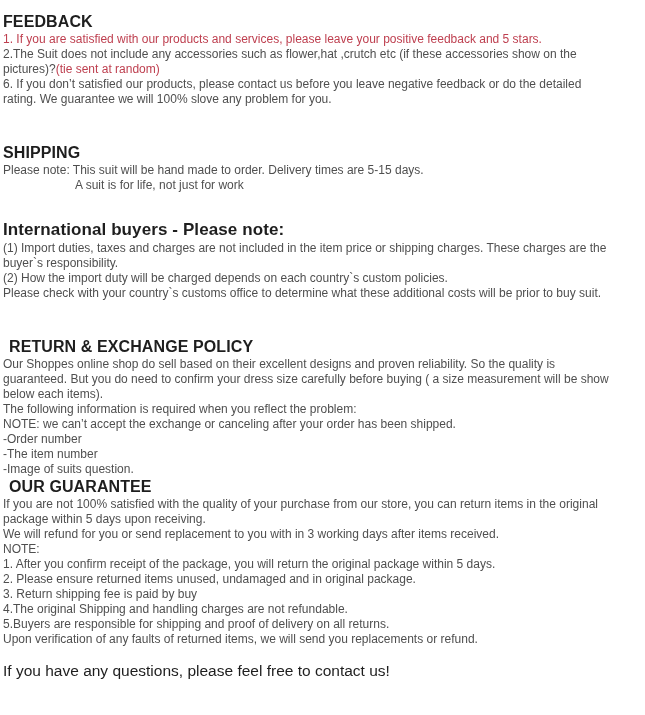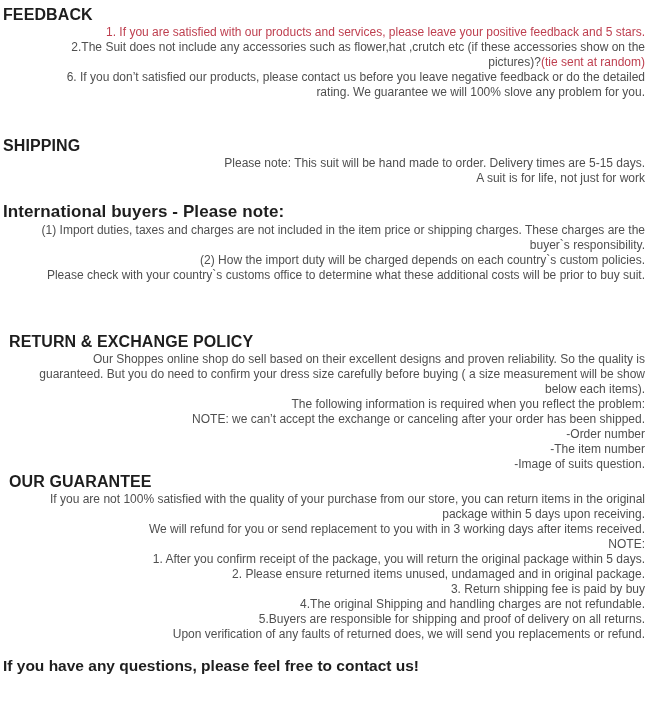--- a/index.html
+++ b/index.html
@@ -7,49 +7,49 @@
     --heading:#1e1e1e;
     --body:#4f4f4f;
   }
   html,body{margin:0;padding:0;background:#ffffff;}
   body{
     width:645px;height:715px;overflow:hidden;
     font-family:"Liberation Sans","DejaVu Sans",sans-serif;
     color:var(--body);
     -webkit-font-smoothing:antialiased;
   }
-  .page{padding:5px 0 0 3px;}
+  .page{padding:12px 0 0 3px;}
   section{margin:0;}
   .section-title{
     margin:0;
     font-size:16px;
     line-height:19px;
     font-weight:700;
     color:var(--heading);
     letter-spacing:0.1px;
   }
   .section-title.mixed-case{font-size:17px;line-height:21px;}
   .section-title.indented{padding-left:6px;}
   .sec-shipping{margin-top:36px;}
-  .sec-intl{margin-top:15px;}
-  .sec-return{margin-top:49px;}
+  .sec-intl{margin-top:26px;}
+  .sec-return{margin-top:36px;}
   .sec-guarantee{}
-  .lines{margin-top:1px;text-align:right;}
+  .lines{margin-top:1px;}
   .line{
     font-size:12px;
     line-height:15px;
     white-space:nowrap;
   }
   .line.indent-deep{padding-left:72px;}
   .red{color:var(--red);}
   .closing{
     margin:14px 0 16px 0;
     font-size:15.5px;
     line-height:19px;
-    font-weight:700;
+    font-weight:400;
     color:var(--heading);
   }
 </style>
 </head>
 <body>
 
 <div class="page">
 
   <section class="sec-feedback">
     <h2 class="section-title">FEEDBACK</h2>
@@ -99,19 +99,19 @@
     <div class="lines">
         <div class="line"><span class="body-text">If you are not 100% satisfied with the quality of your purchase from our store, you can return items in the original</span></div>
         <div class="line"><span class="body-text">package within 5 days upon receiving.</span></div>
         <div class="line"><span class="body-text">We will refund for you or send replacement to you with in 3 working days after items received.</span></div>
         <div class="line"><span class="body-text">NOTE:</span></div>
         <div class="line"><span class="body-text">1. After you confirm receipt of the package, you will return the original package within 5 days.</span></div>
         <div class="line"><span class="body-text">2. Please ensure returned items unused, undamaged and in original package.</span></div>
         <div class="line"><span class="body-text">3. Return shipping fee is paid by buy</span></div>
         <div class="line"><span class="body-text">4.The original Shipping and handling charges are not refundable.</span></div>
         <div class="line"><span class="body-text">5.Buyers are responsible for shipping and proof of delivery on all returns.</span></div>
-        <div class="line"><span class="body-text">Upon verification of any faults of returned does, we will send you replacements or refund.</span></div>
+        <div class="line"><span class="body-text">Upon verification of any faults of returned items, we will send you replacements or refund.</span></div>
       </div>
   </section>
 
   <p class="closing">If you have any questions, please feel free to contact us!</p>
 
 </div>
 
 </body></html>

